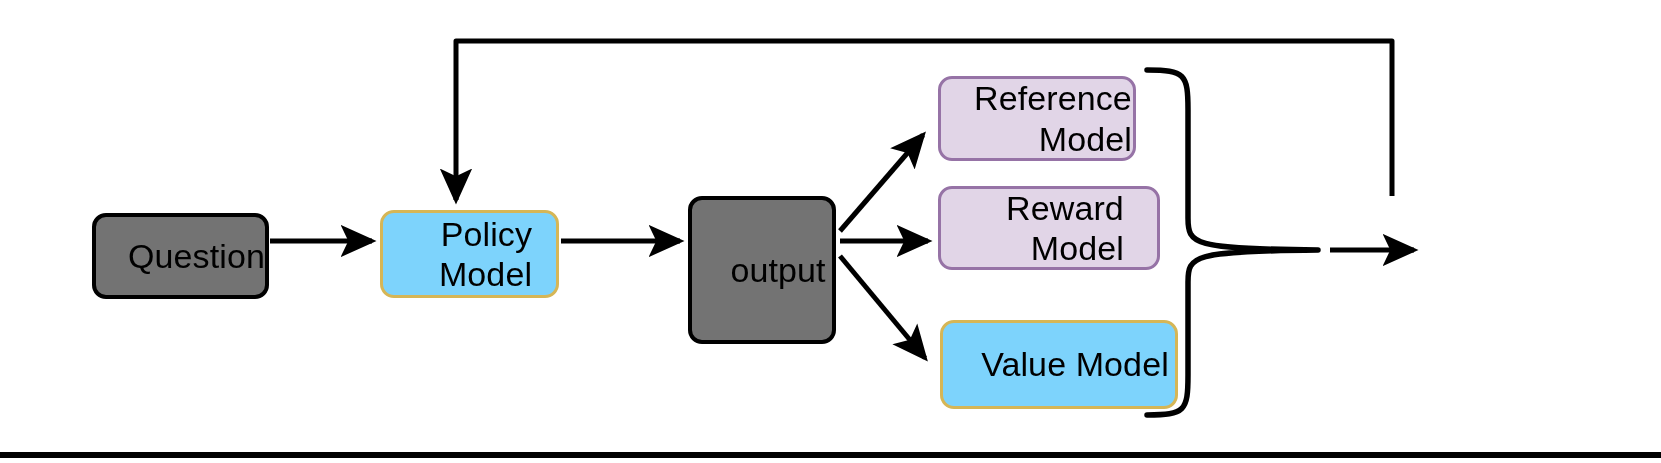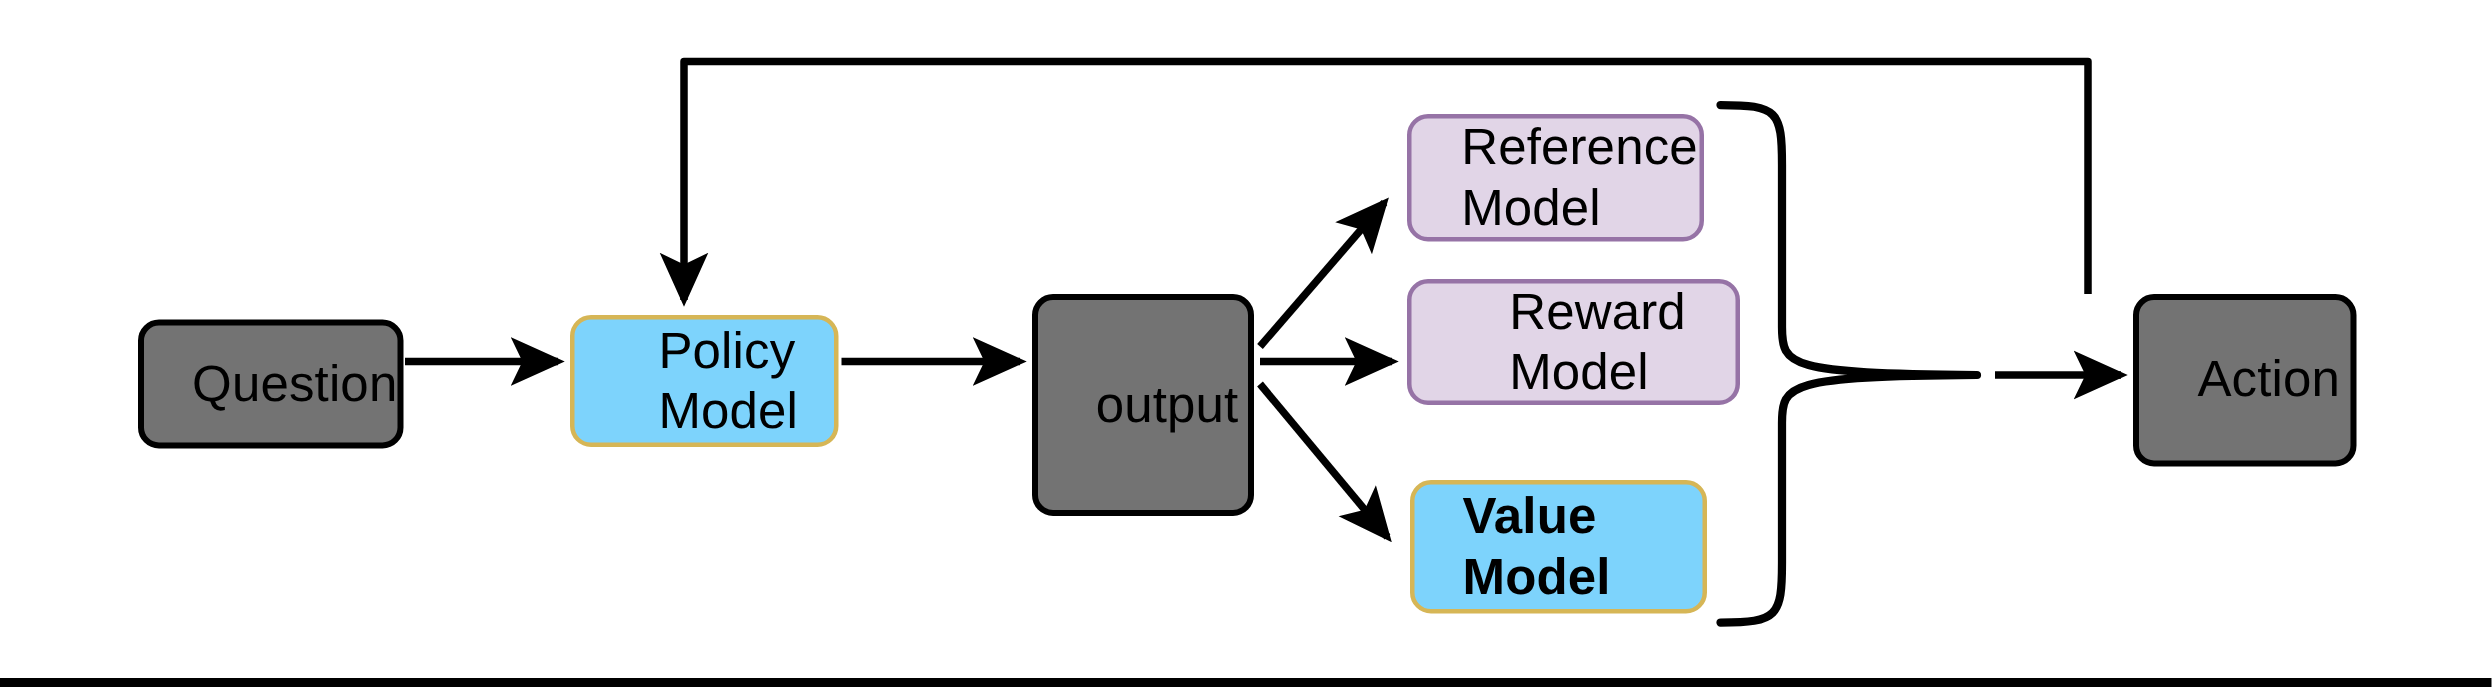--- a/index.html
+++ b/index.html
@@ -3,40 +3,40 @@
 <meta charset="utf-8">
 <style>
   html,body{margin:0;padding:0;background:#ffffff;}
   body{width:1661px;height:463px;overflow:hidden;font-family:"Liberation Sans",sans-serif;}
   #stage{position:relative;width:1661px;height:463px;background:#ffffff;}
   #wires{position:absolute;left:0;top:0;width:1661px;height:463px;}
   .node{
     position:absolute;
     box-sizing:border-box;
     display:flex;align-items:center;justify-content:center;
-    text-align:left;
+    text-align:right;
     color:#000000;
     font-size:34px;
     line-height:1.18;
     border-radius:14px;
     border-style:solid;
     border-width:3px;
     white-space:pre-line;
     letter-spacing:0.1px;
     padding-left:32px;
   }
   .node.plain{background:#737373;border-color:#000000;border-width:4px;}
   .node.yellow{background:#7dd3fc;border-color:#d6b656;}
   .node.purple{background:#e1d5e7;border-color:#9673a6;}
   #n-question{left:92px;top:213px;width:177px;height:86px;}
   #n-policy  {left:380px;top:210px;width:179px;height:88px;}
   #n-output  {left:688px;top:196px;width:148px;height:148px;}
   #n-reference{left:938px;top:76px;width:198px;height:85px;}
   #n-reward  {left:938px;top:186px;width:222px;height:84px;}
-  #n-value   {left:940px;top:320px;width:198px;height:89px;font-weight:bold;}
+  #n-value   {left:940px;top:320px;width:238px;height:89px;}
   #n-action  {left:1422px;top:196px;width:149px;height:115px;}
   #bottom-rule{position:absolute;left:0;top:452px;width:1661px;height:6px;background:#000000;}
 </style>
 </head>
 <body>
 
 <div id="stage">
 
   <svg id="wires" viewBox="0 0 1661 463" xmlns="http://www.w3.org/2000/svg">
     <defs>
@@ -75,17 +75,16 @@
   <div id="n-output" class="node plain">output</div>
 
   <div id="n-reference" class="node purple">Reference
 Model</div>
 
   <div id="n-reward" class="node purple">Reward
 Model</div>
 
   <div id="n-value" class="node yellow">Value Model</div>
 
-  <div id="n-action" class="node plain">Action</div>
 
   <div id="bottom-rule"></div>
 
 </div>
 
 </body></html>

